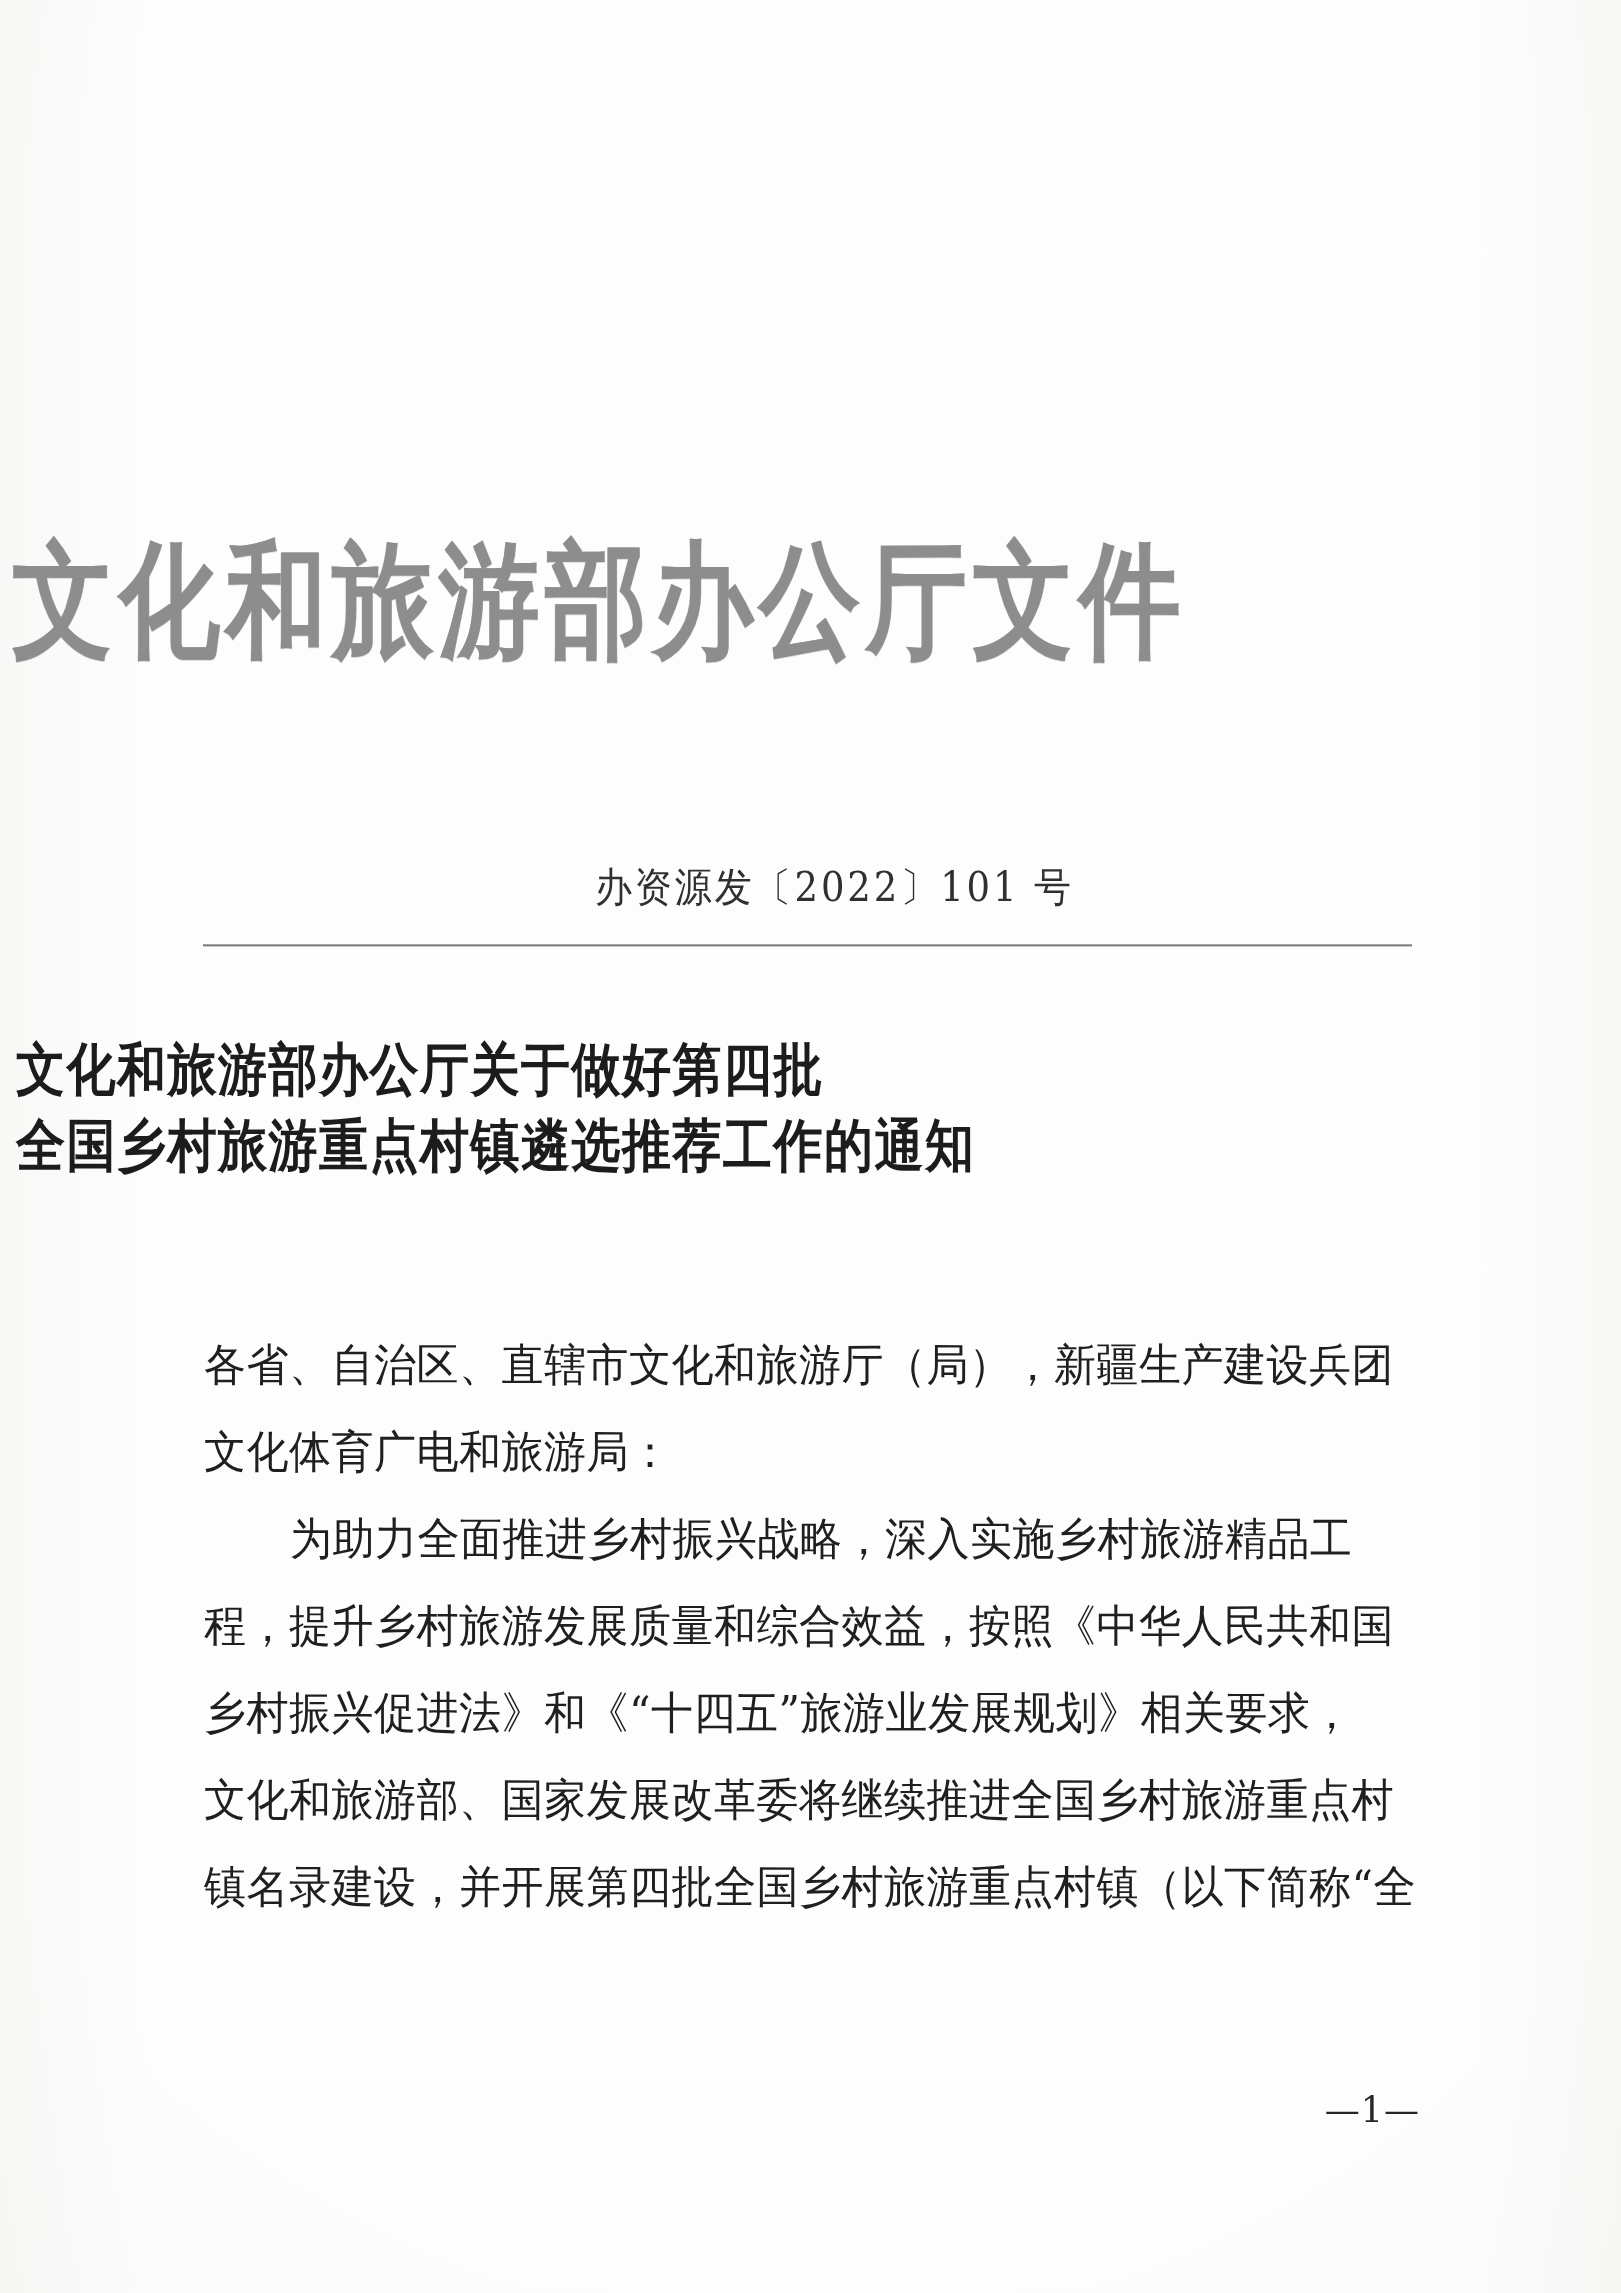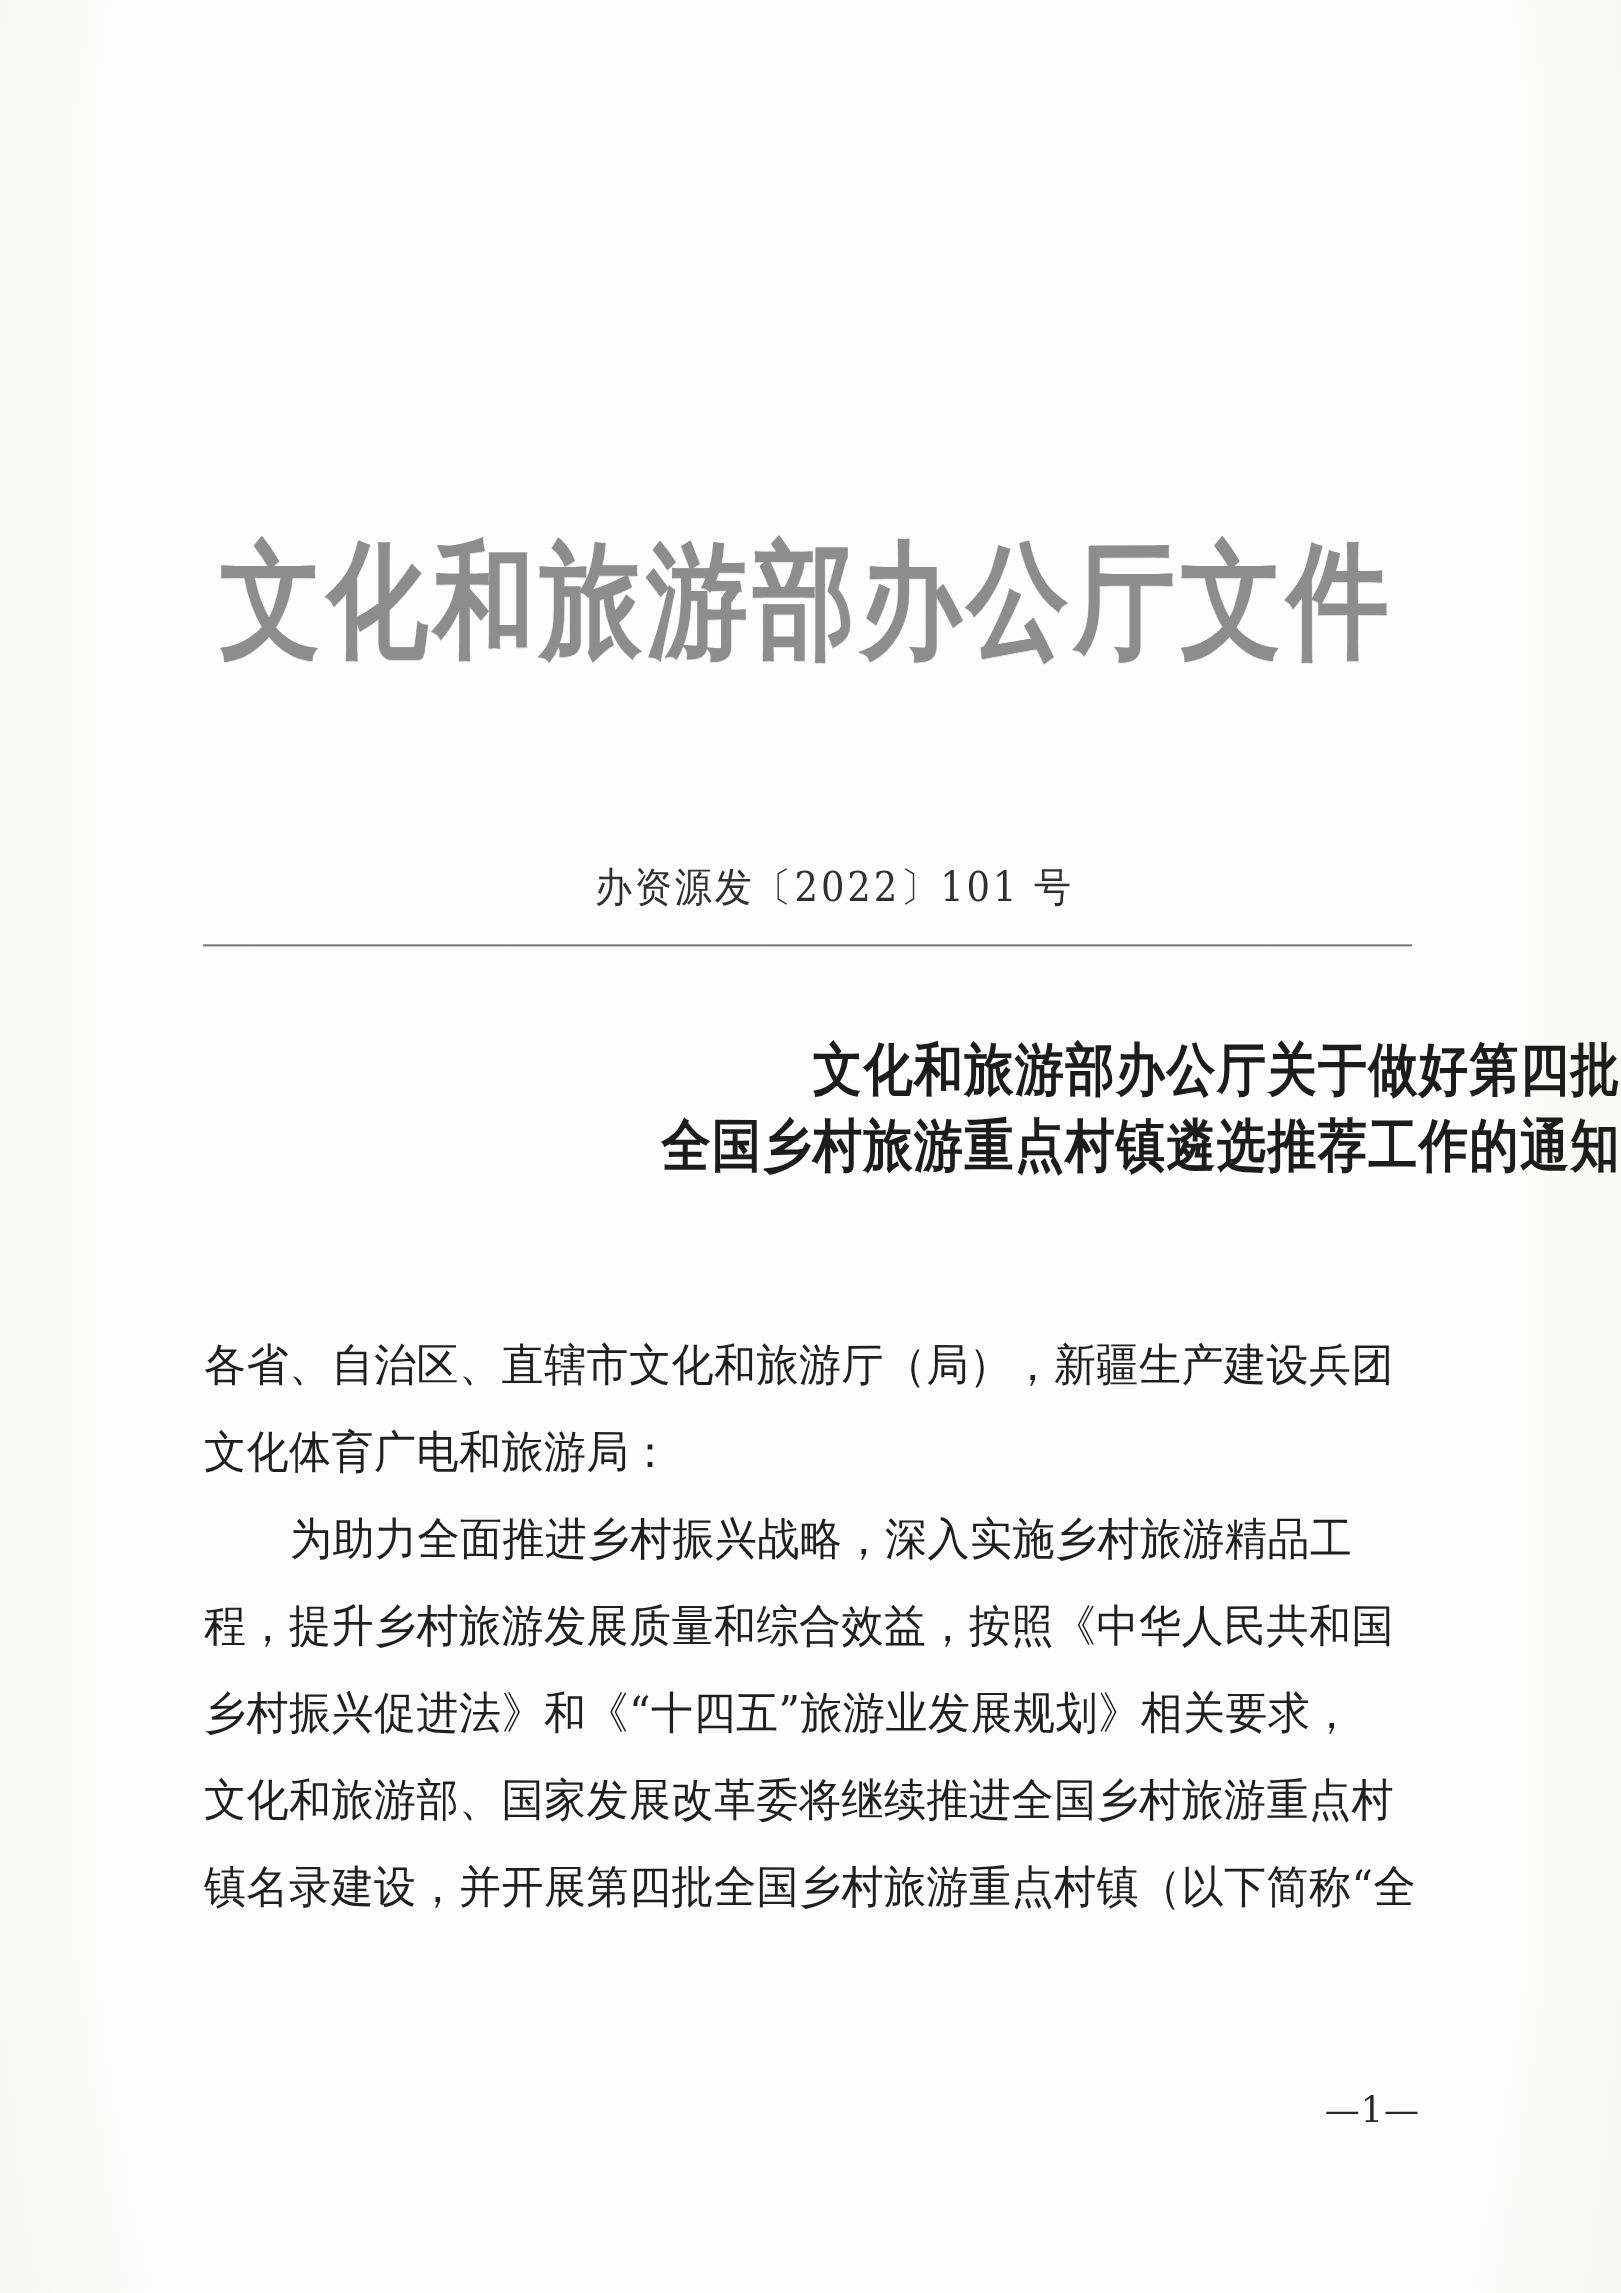--- a/index.html
+++ b/index.html
@@ -29,21 +29,20 @@
       linear-gradient(90deg, rgba(246,246,244,0.7) 0%, rgba(255,255,255,0) 9%, rgba(255,255,255,0) 91%, rgba(246,246,244,0.7) 100%);
     pointer-events: none;
   }
 
   
   #masthead {
     position: absolute;
     left: 0;
     right: 8px;
     top: 537px;
-    text-align: center;
     line-height: 1;
   }
   #masthead .mh-text {
     display: inline-block;
     font-family: "DejaVu Serif", serif;
     font-size: 103px;
     font-weight: 700;
     letter-spacing: 5.9px;
     color: #8d8d8d;
     transform: scaleY(1.22) scaleX(0.98);
@@ -83,21 +82,21 @@
     height: 2.9px;
     background: linear-gradient(180deg, rgba(90,90,90,0.25) 0%, rgba(70,70,70,0.85) 40%, rgba(110,110,110,0.5) 75%, rgba(190,190,190,0.15) 100%);
   }
 
   
   #title-block {
     position: absolute;
     left: 16px;
     right: 0;
     top: 1031px;
-    text-align: right;
+    text-align: left;
   }
   #title-block .title-line {
     font-family: "DejaVu Serif", serif;
     font-size: 49px;
     font-weight: 700;
     color: #1c1c1c;
     letter-spacing: 1.5px;
     line-height: 76px;
     transform: scaleY(1.16);
     transform-origin: center center;

